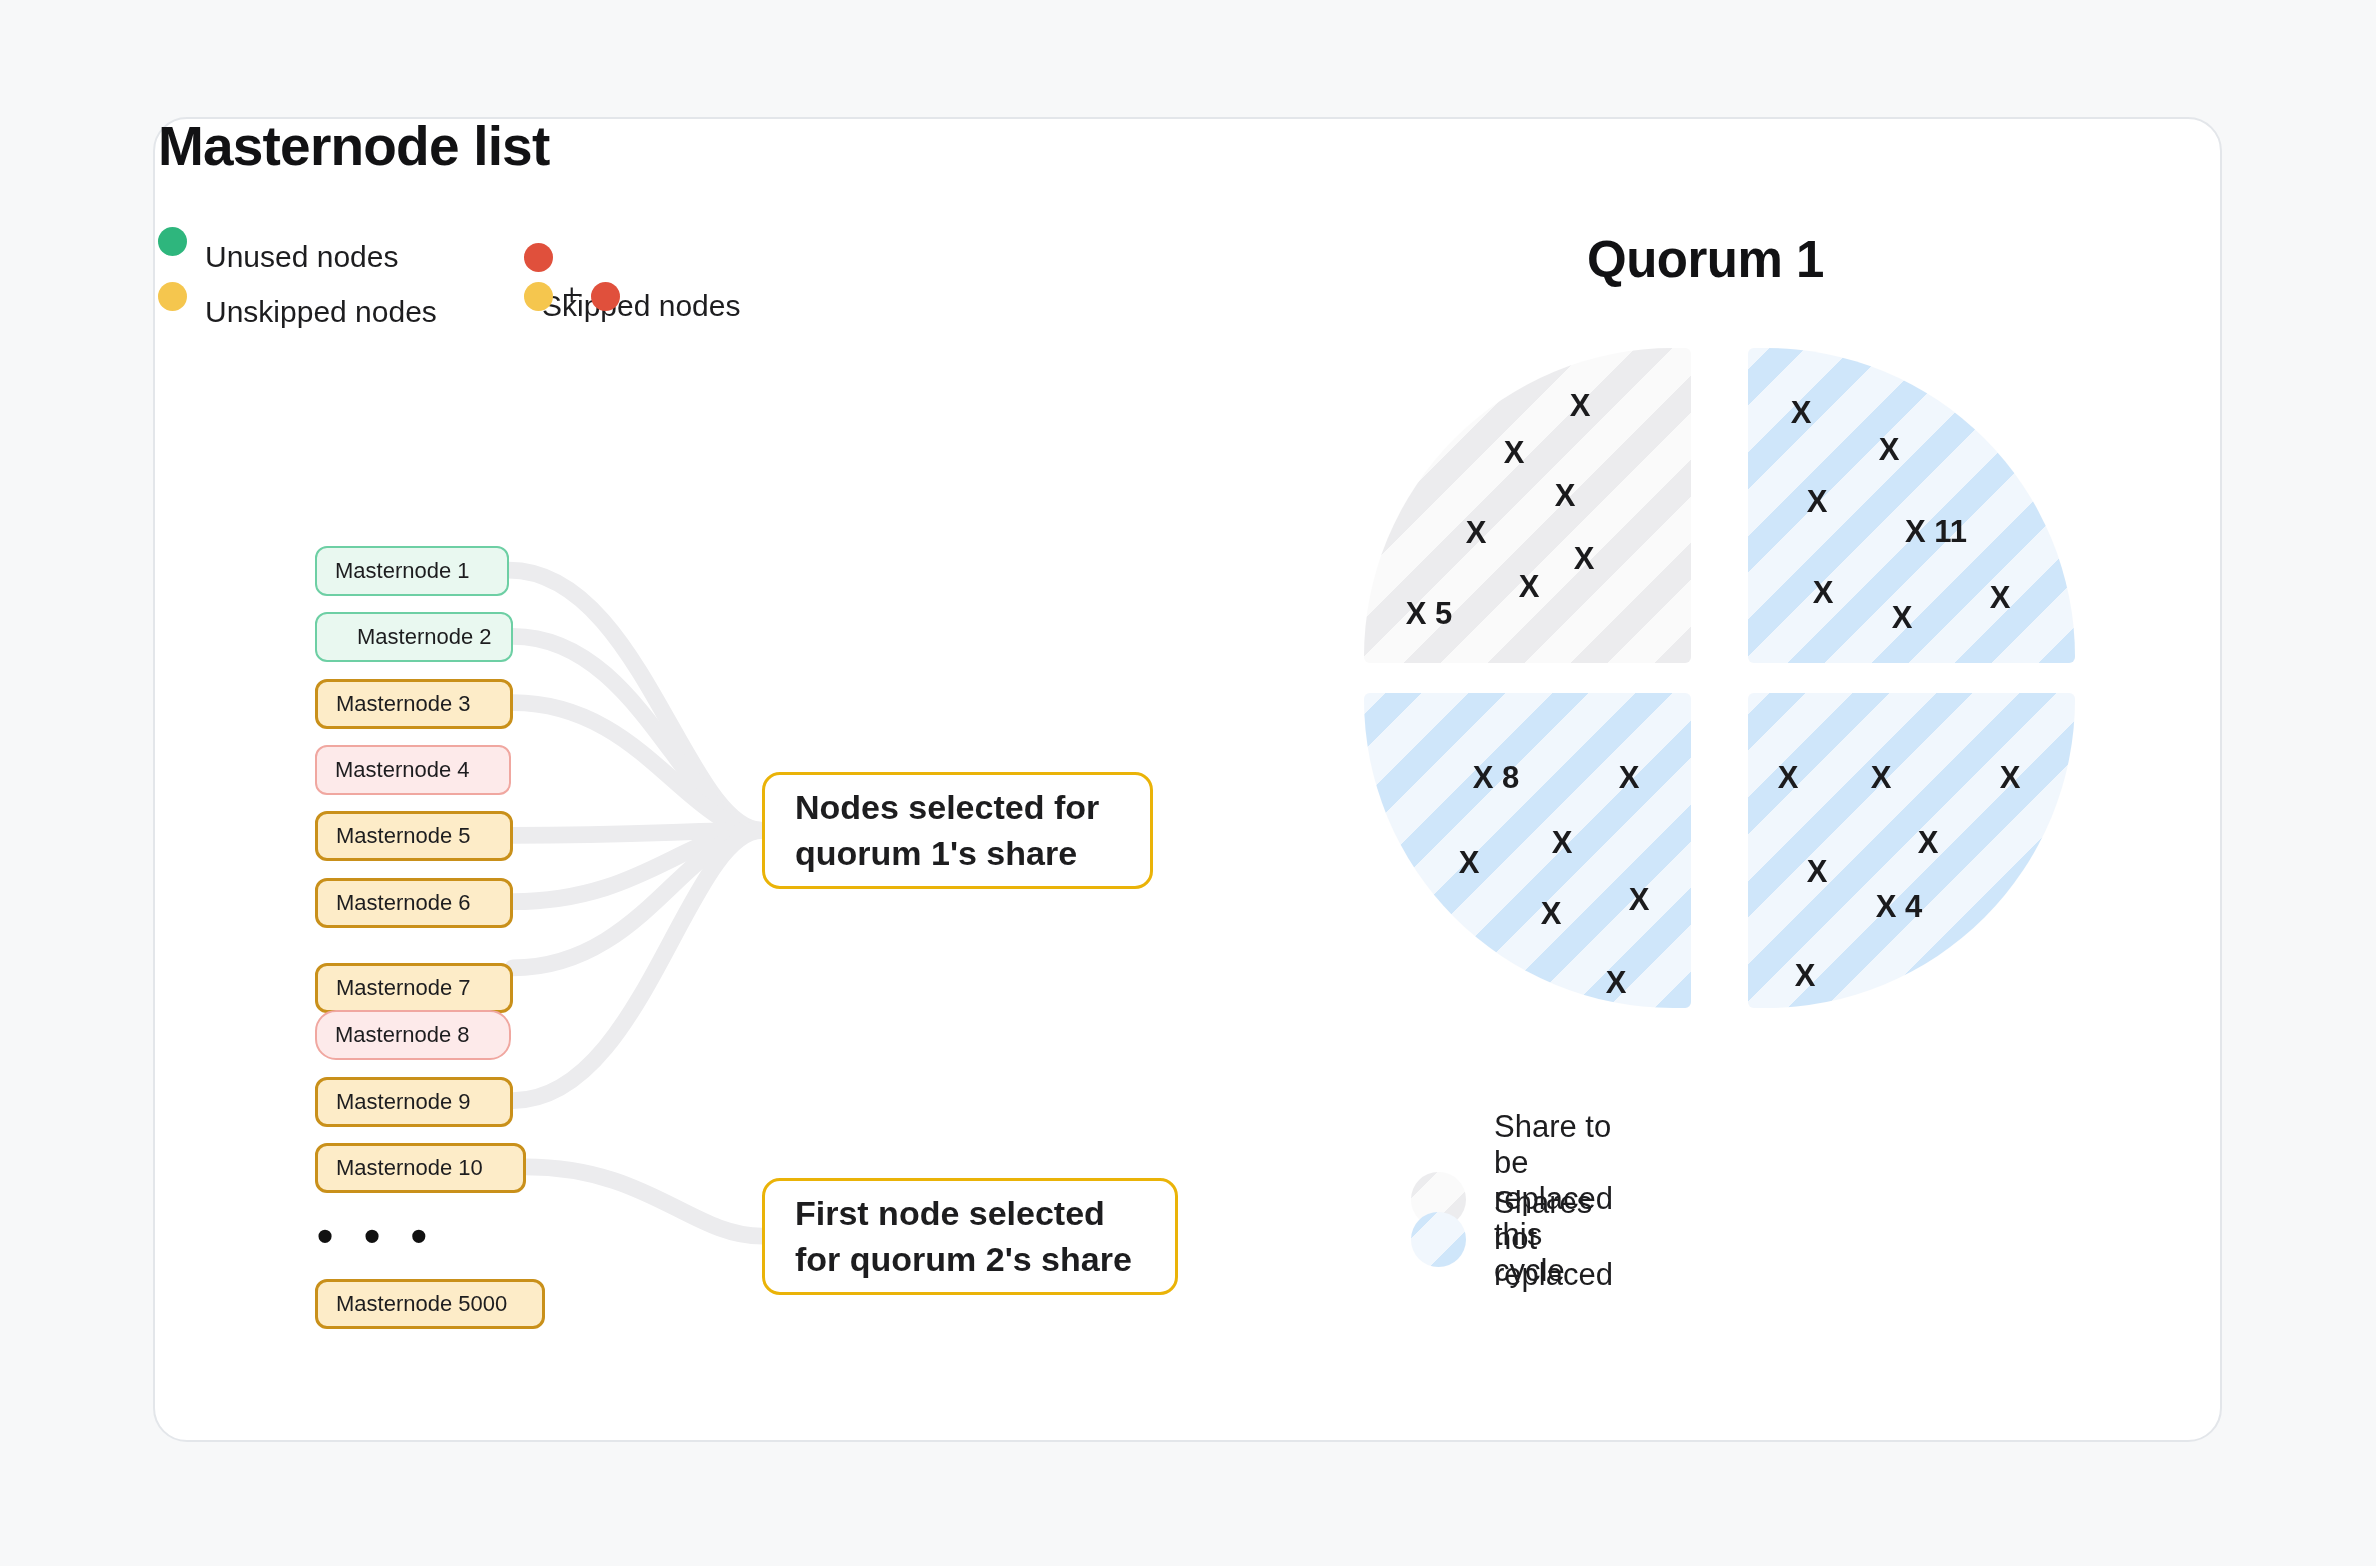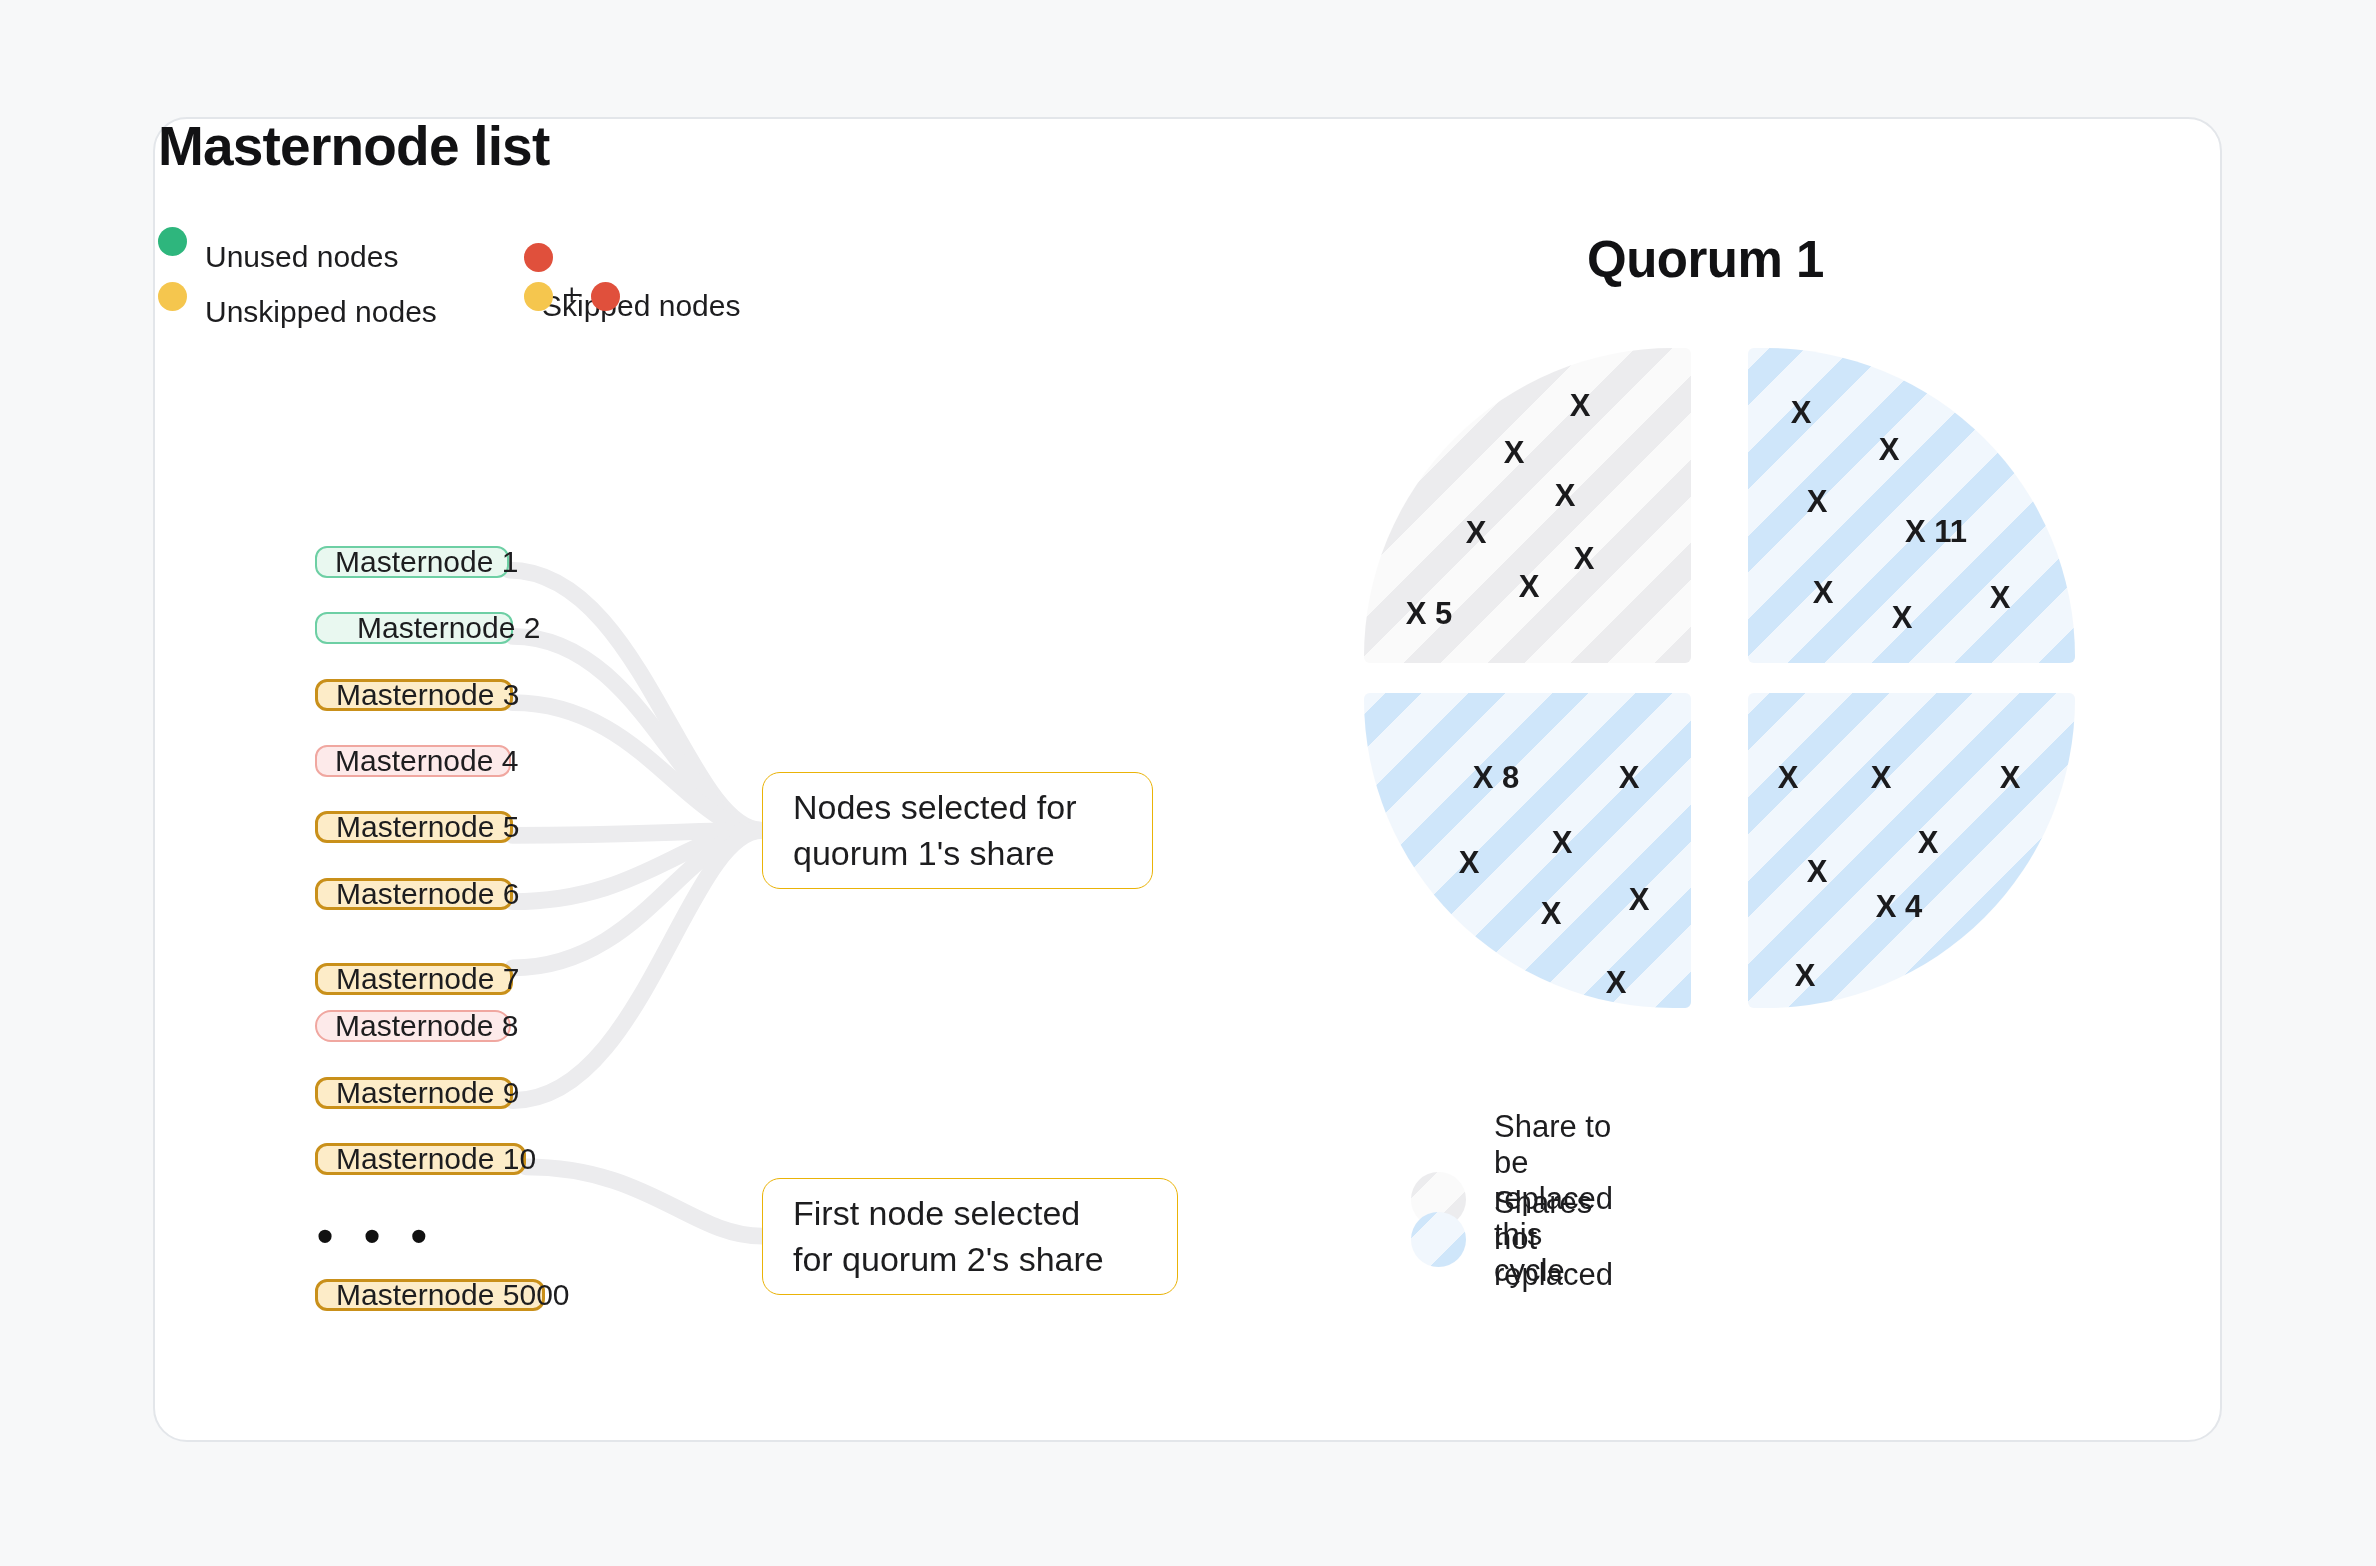--- a/index.html
+++ b/index.html
@@ -30,47 +30,48 @@
   #list-legend { position: absolute; left: 158px; top: 223px; width: 871px; }
   .lg-row { position: absolute; display: flex; align-items: flex-start; }
   .dot { width: 29px; height: 29px; border-radius: 50%; flex: 0 0 auto; margin-top: 4px; }
   .lg-text { font-size: 30px; color: #1d1d1f; line-height: 1.32; margin-left: 18px; white-space: pre-line; margin-top: 14px; }
   .plus { font-size: 30px; color: #1d1d1f; margin: 0 10px; line-height: 1.1; }
 
   
   #node-list { position: absolute; left: 315px; top: 546px; }
   .node-pill {
     position: absolute;
-    height: 32px;
+    height: 50px;
     border-radius: 12px;
     display: flex; align-items: center;
     padding: 0 18px;
-    font-size: 30px; color: #1d1d1f;
+    font-size: 22px; color: #1d1d1f;
     white-space: nowrap;
   }
   .node-pill.green  { background:#e9f8f0; border:2px solid #6dcfa4; }
   .node-pill.yellow { background:#fdecc8; border:3px solid #c9901a; }
   .node-pill.red    { background:#fdeaea; border:2px solid #f0a7a0; }
 
   #ellipsis {
     position: absolute; left: 317px; top: 1213px;
     font-size: 46px; letter-spacing: 9px; color: #111; font-weight: 700;
     line-height: 1;
   }
 
   
   .callout {
     position: absolute;
-    border: 1px solid #eab308;
+    border: 3px solid #eab308;
     border-radius: 18px;
     background: #fff;
     display: flex; align-items: center;
     padding: 0 30px;
     font-size: 34px; color: #1d1d1f; line-height: 1.35;
     white-space: pre-line;
+    font-weight: bold;
   }
   #callout-q1 { left: 762px; top: 772px; width: 391px; height: 117px; }
   #callout-q2 { left: 762px; top: 1178px; width: 416px; height: 117px; }
 
   #ribbons { position: absolute; left: 0; top: 0; width: 1188px; height: 1441px; pointer-events: none; }
   #quorum-title {
     position: absolute; left: 1587px; top: 230px;
     font-size: 51px; font-weight: 700; color: #121214; letter-spacing: -0.5px;
   }
   .quad {

